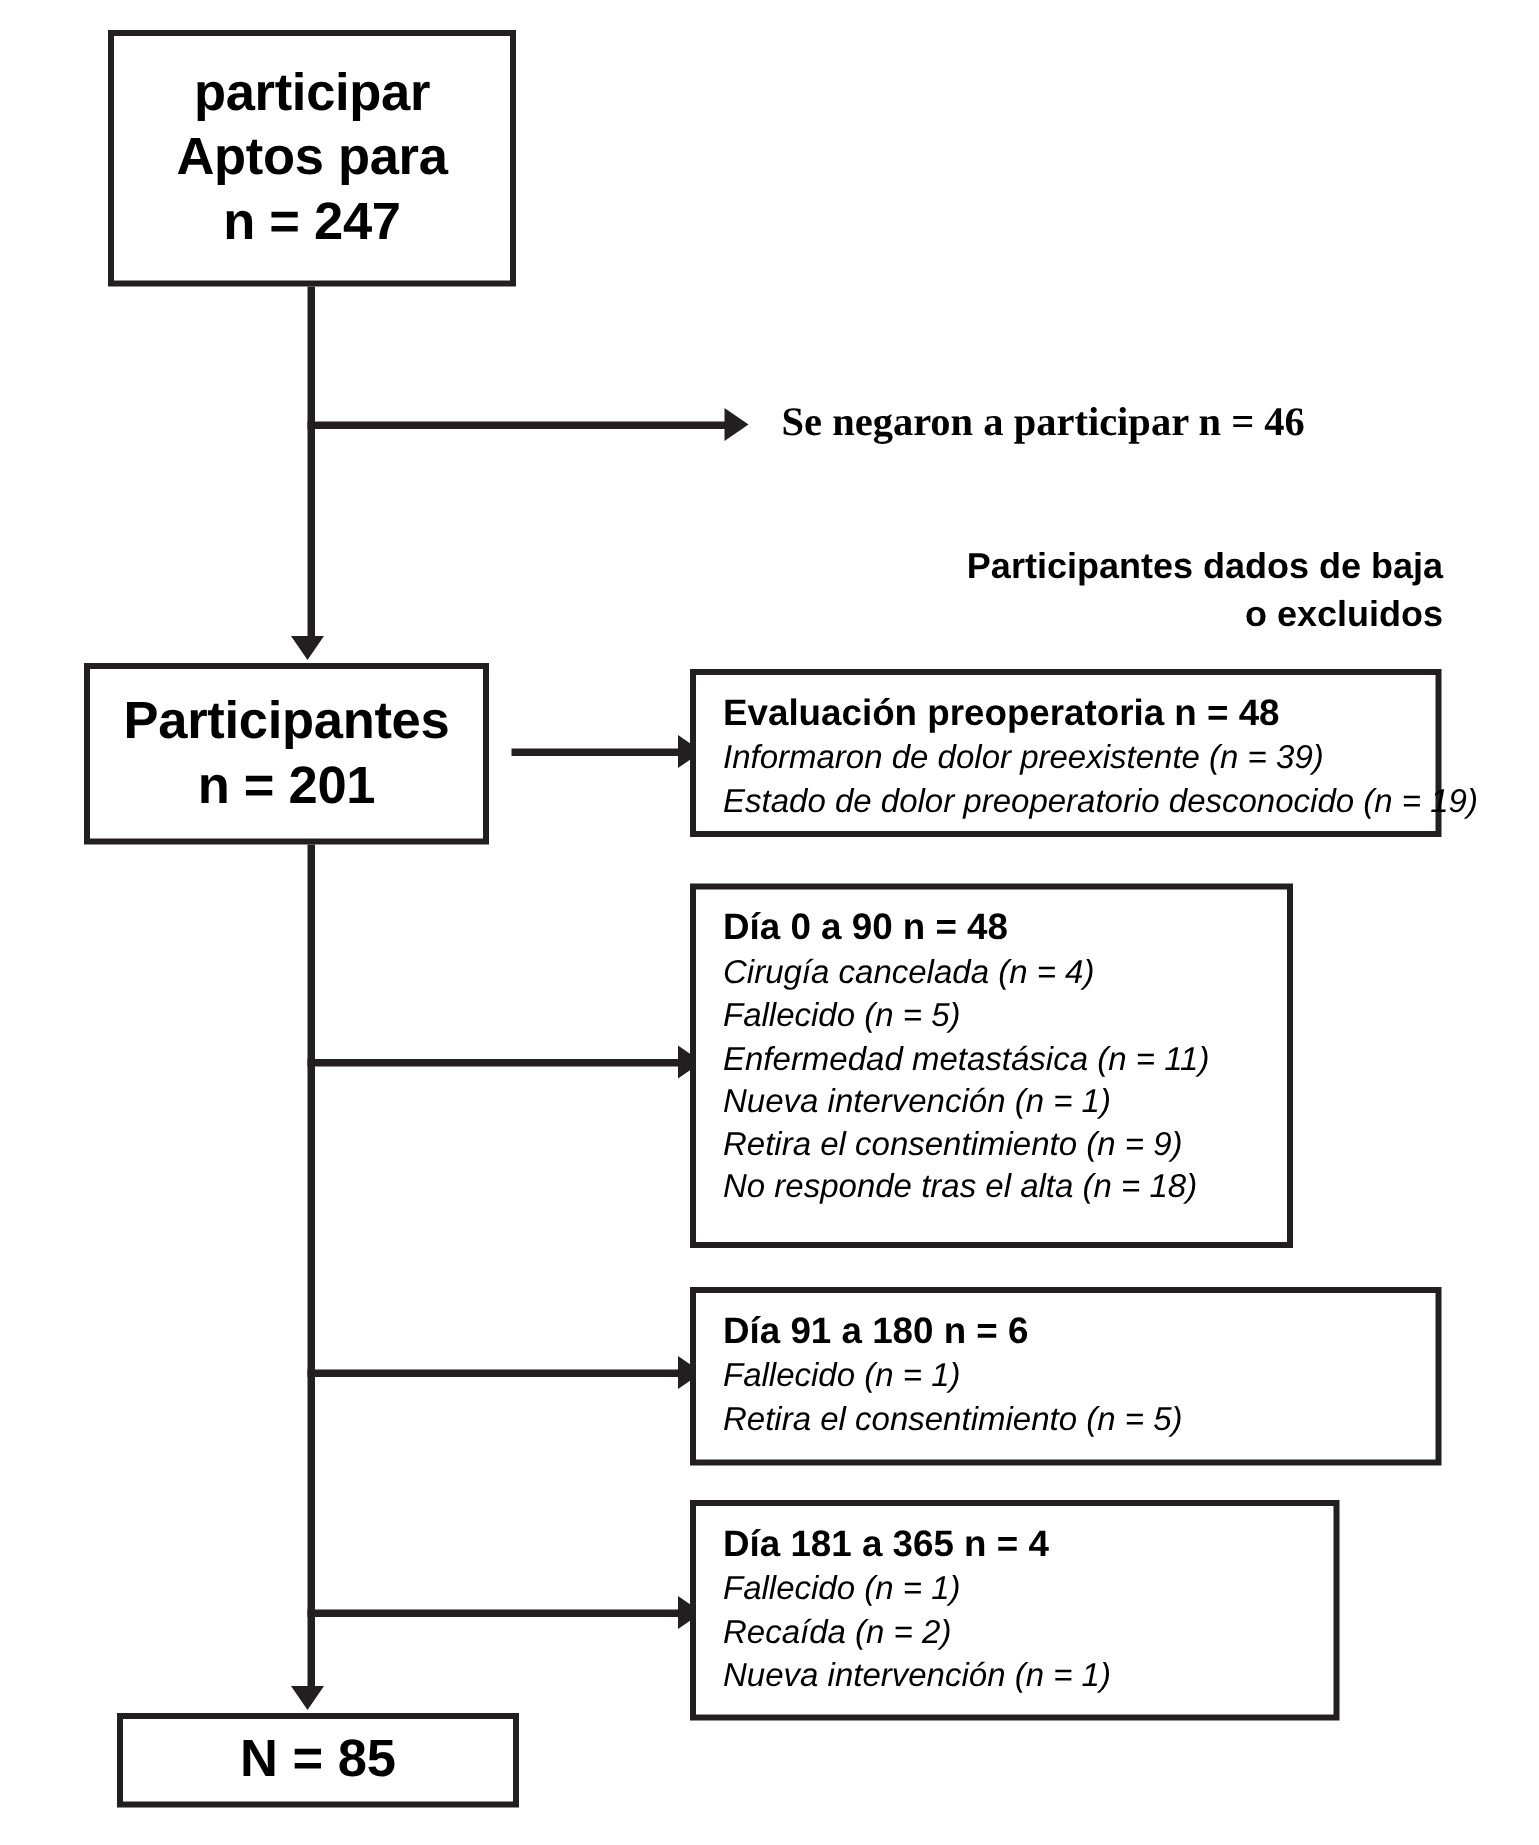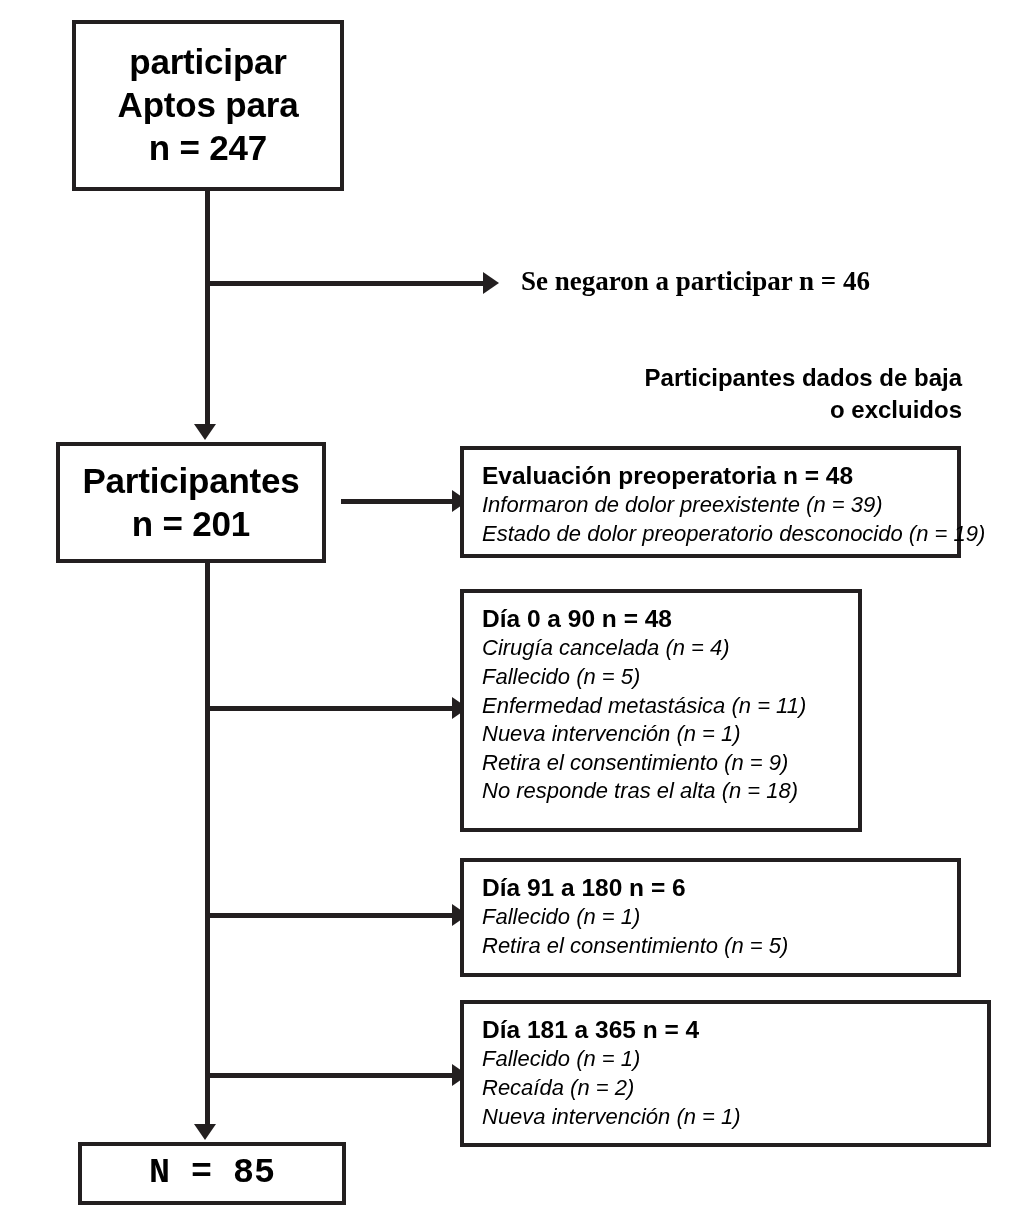--- a/index.html
+++ b/index.html
@@ -46,21 +46,21 @@
   #box-eligible .box-line { font-size: 35px; letter-spacing: -0.2px; }
 
   #box-participants {
     left: 56px;  top: 442px;
     width: 270px; height: 121px;
   }
   #box-participants .box-line { font-size: 35px; letter-spacing: -0.2px; }
 
   #box-final {
     left: 78px;  top: 1142px;
-    width: 268px; height: 63px; font-family: Liberation Mono, monospace;
+    width: 268px; height: 63px;
   }
   #box-final .box-line { font-size: 35px; }
 
   
   .excl-box {
     position: absolute;
     box-sizing: border-box;
     background: #ffffff;
     border: 4px solid #231f20;
     padding: 10px 0 10px 18px;
@@ -76,21 +76,21 @@
   }
   .excl-item {
     font-size: 22px;
     font-style: italic;
     line-height: 1.30;
     white-space: nowrap;
   }
   #box-preop  { left: 460px; top: 446px;  width: 501px; height: 112px; }
   #box-d0     { left: 460px; top: 589px;  width: 402px; height: 243px; }
   #box-d91    { left: 460px; top: 858px;  width: 501px; height: 119px; }
-  #box-d181   { left: 460px; top: 1000px; width: 531px; height: 147px; }
+  #box-d181   { left: 460px; top: 1000px; width: 433px; height: 147px; }
 
   
   #excl-heading {
     position: absolute;
     left: 462px; top: 362px;
     width: 500px;
     text-align: right;
     font-size: 24px;
     font-weight: bold;
     line-height: 1.33;

